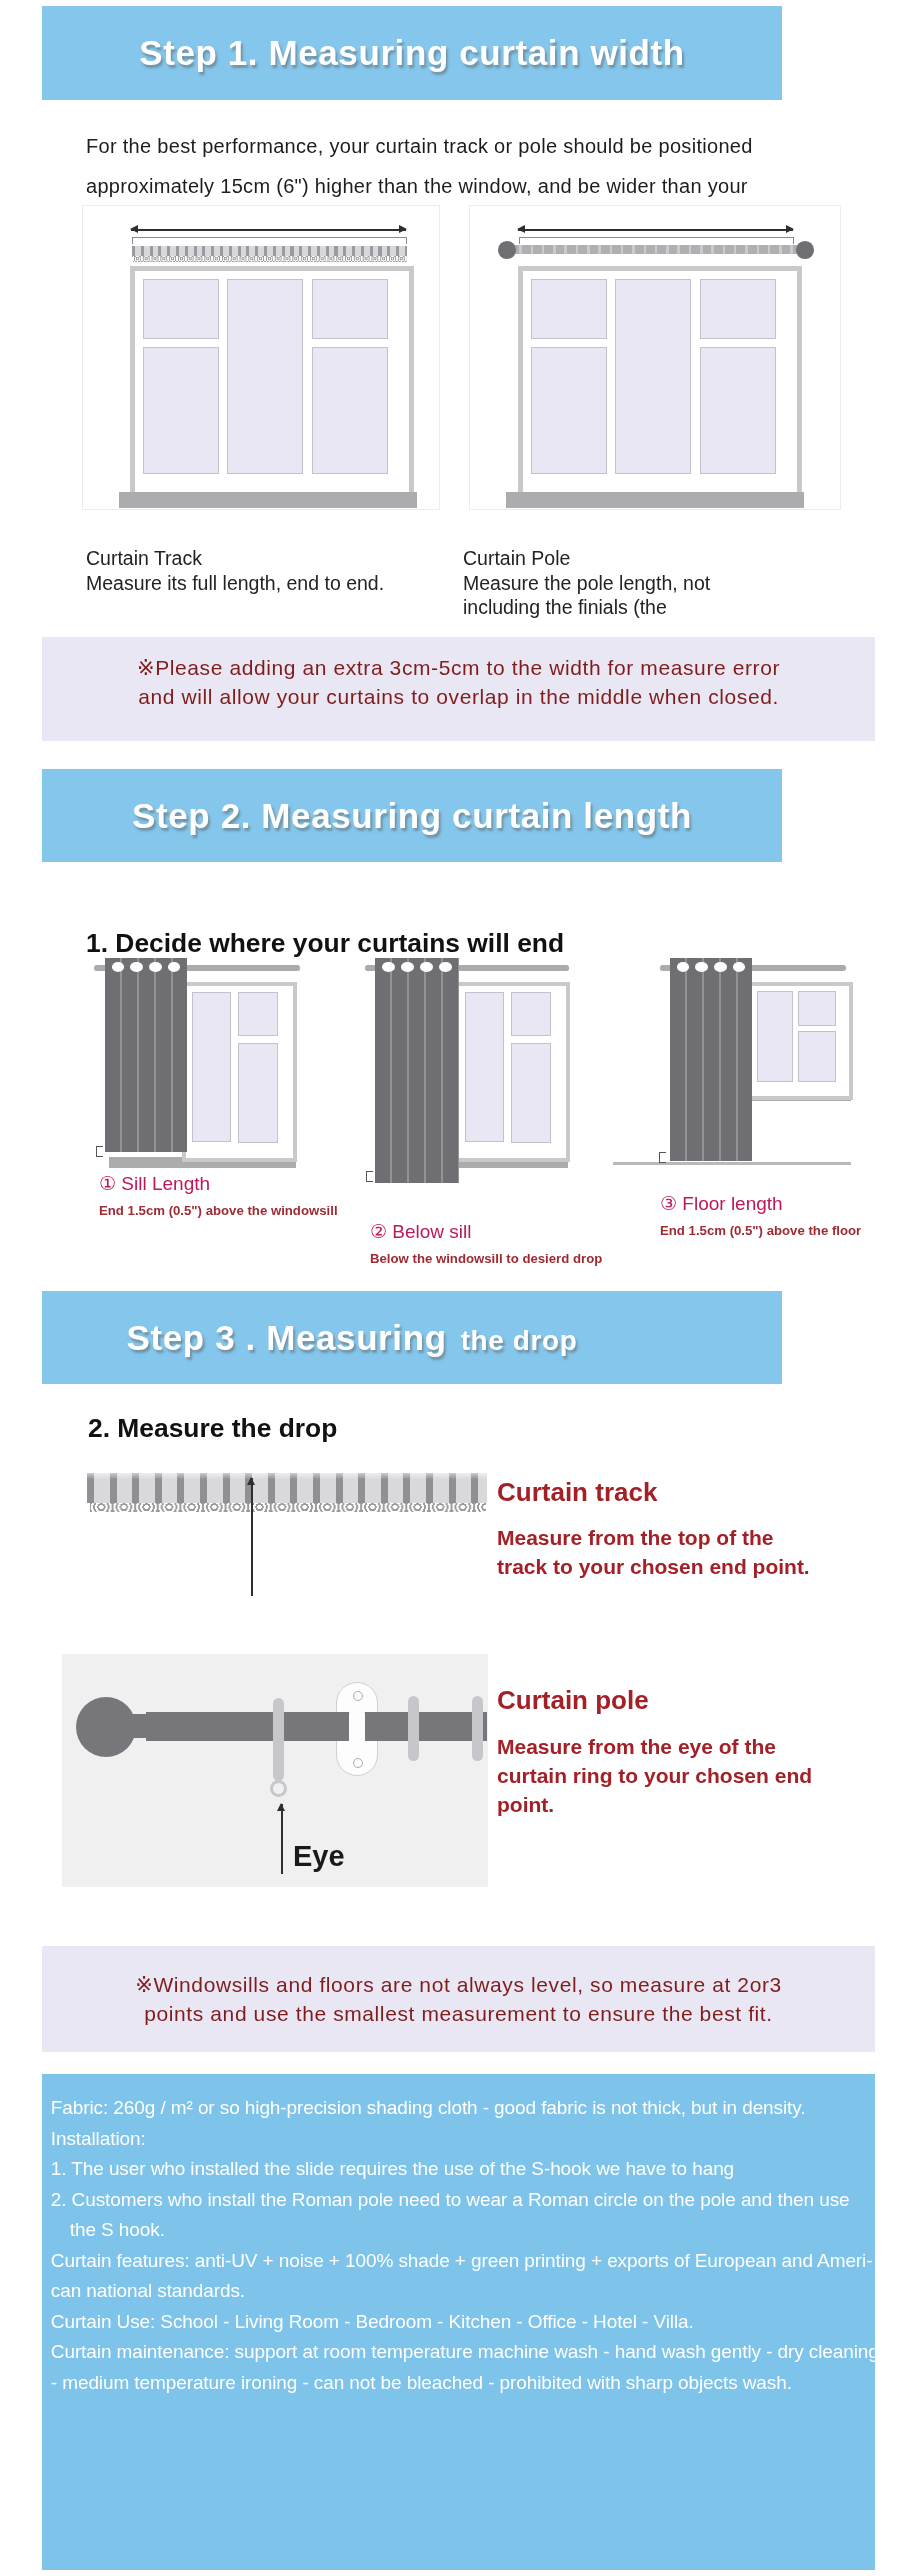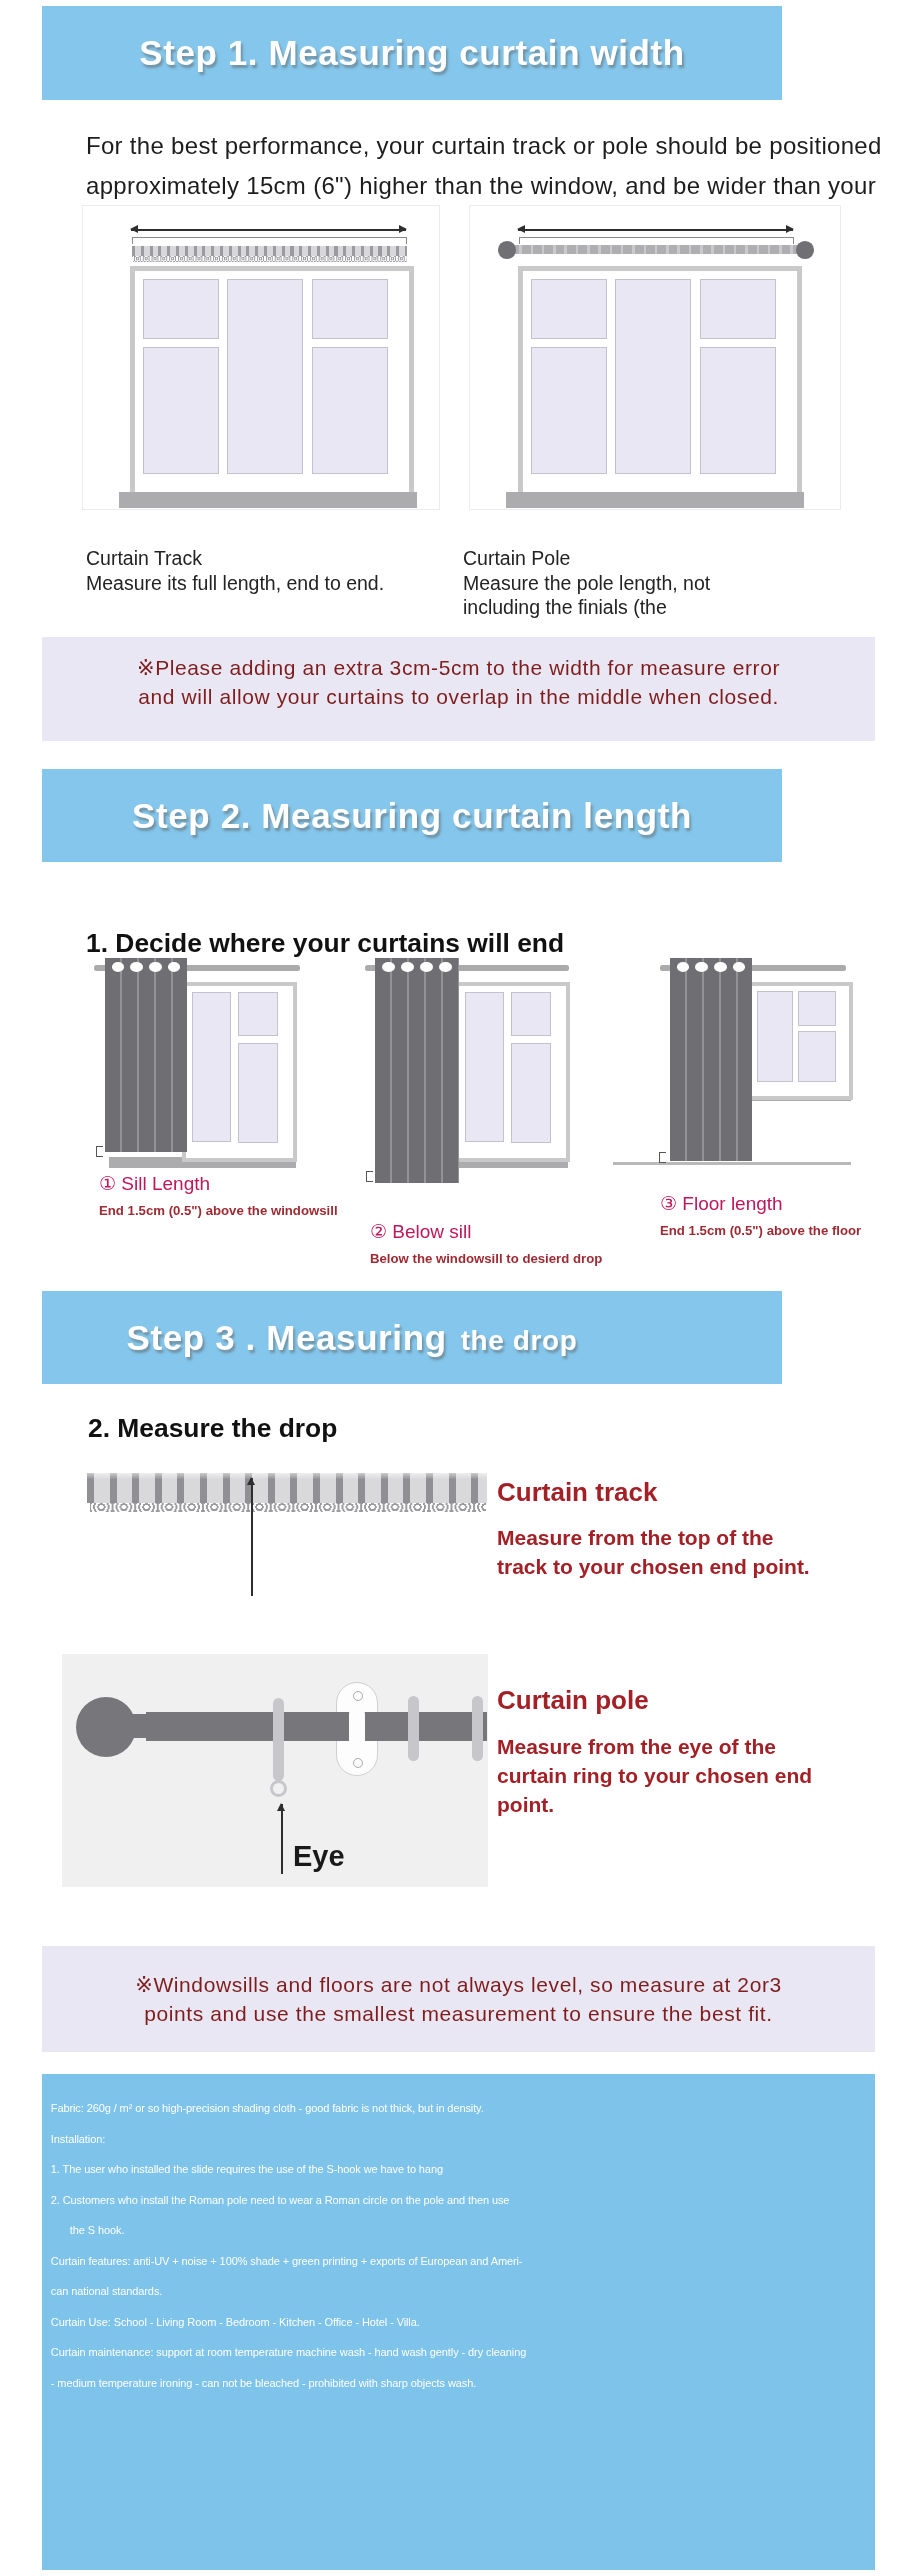--- a/index.html
+++ b/index.html
@@ -7,21 +7,21 @@
        font-family:"Liberation Sans","DejaVu Sans",sans-serif;color:#1d1d1d;}
   .abs{position:absolute;}
 
   
   .banner{left:42px;width:740px;background:#85C7EC;display:flex;align-items:center;justify-content:center;}
   .banner-title{color:#ffffff;font-weight:700;font-size:35px;letter-spacing:0.6px;
                 text-shadow:1.9px 2.5px 2.5px rgba(90,90,90,0.5);white-space:nowrap;}
   .banner-sub{font-size:28px;margin-left:14px;}
 
   
-  .intro-line{font-size:24px;line-height:40px;letter-spacing:0.3px;white-space:nowrap;}
+  .intro-line{font-size:20px;line-height:40px;letter-spacing:0.3px;white-space:nowrap;}
   .caption{font-size:19.5px;line-height:24.5px;color:#232323;}
   .note-box{left:42px;width:833px;background:#E9E7F3;text-align:center;}
   .note-line{font-size:21px;line-height:29px;color:#7f1d1d;letter-spacing:0.6px;white-space:nowrap;}
   .black-heading{font-weight:700;font-size:26.4px;color:#111;white-space:nowrap;}
   .red-h{font-weight:700;font-size:26px;color:#A32026;white-space:nowrap;}
   .red-line{font-weight:700;font-size:21px;line-height:29px;color:#A32026;white-space:nowrap;}
   .mini-label{font-weight:400;font-size:19px;color:#be185d;white-space:nowrap;}
   .mini-desc{font-weight:700;font-size:13.2px;color:#9E2B33;white-space:nowrap;margin-top:7.5px;}
 
   
@@ -59,21 +59,21 @@
   .poleimg{background:#F1F0F1;}
   .bigpole{background:#77777B;}
   .ring-cap{background:#C6C6CB;border-radius:6.3px;}
   .eyelet{border:3.1px solid #C6C6CB;background:#F1F0F1;border-radius:50%;}
   .plate{background:#FDFDFD;border:1.3px solid #CFCFD4;border-radius:21px;}
   .plate-hole{border:1.9px solid #ABABB0;background:#FDFDFD;border-radius:50%;width:8.2px;height:8.2px;}
   .eye-label{font-weight:700;font-size:29px;color:#1a1a1a;}
 
   .footer{left:42px;top:2074px;width:833px;height:496px;background:#7EC3EA;
           padding:19px 0 0 8.8px;box-sizing:border-box;}
-  .footer-line{color:#ffffff;font-size:11px;line-height:30.5px;letter-spacing:-0.1px;white-space:nowrap;}
+  .footer-line{color:#ffffff;font-size:19px;line-height:30.5px;letter-spacing:-0.1px;white-space:nowrap;}
   .footer-line.indent{padding-left:19px;}
 </style>
 </head>
 <body>
 
 <div class="abs banner" style="top:6.3px;height:94px;">
   <span class="banner-title">Step 1. Measuring curtain width</span>
 </div>
 
 <div class="abs" style="left:86px;top:126px;">

